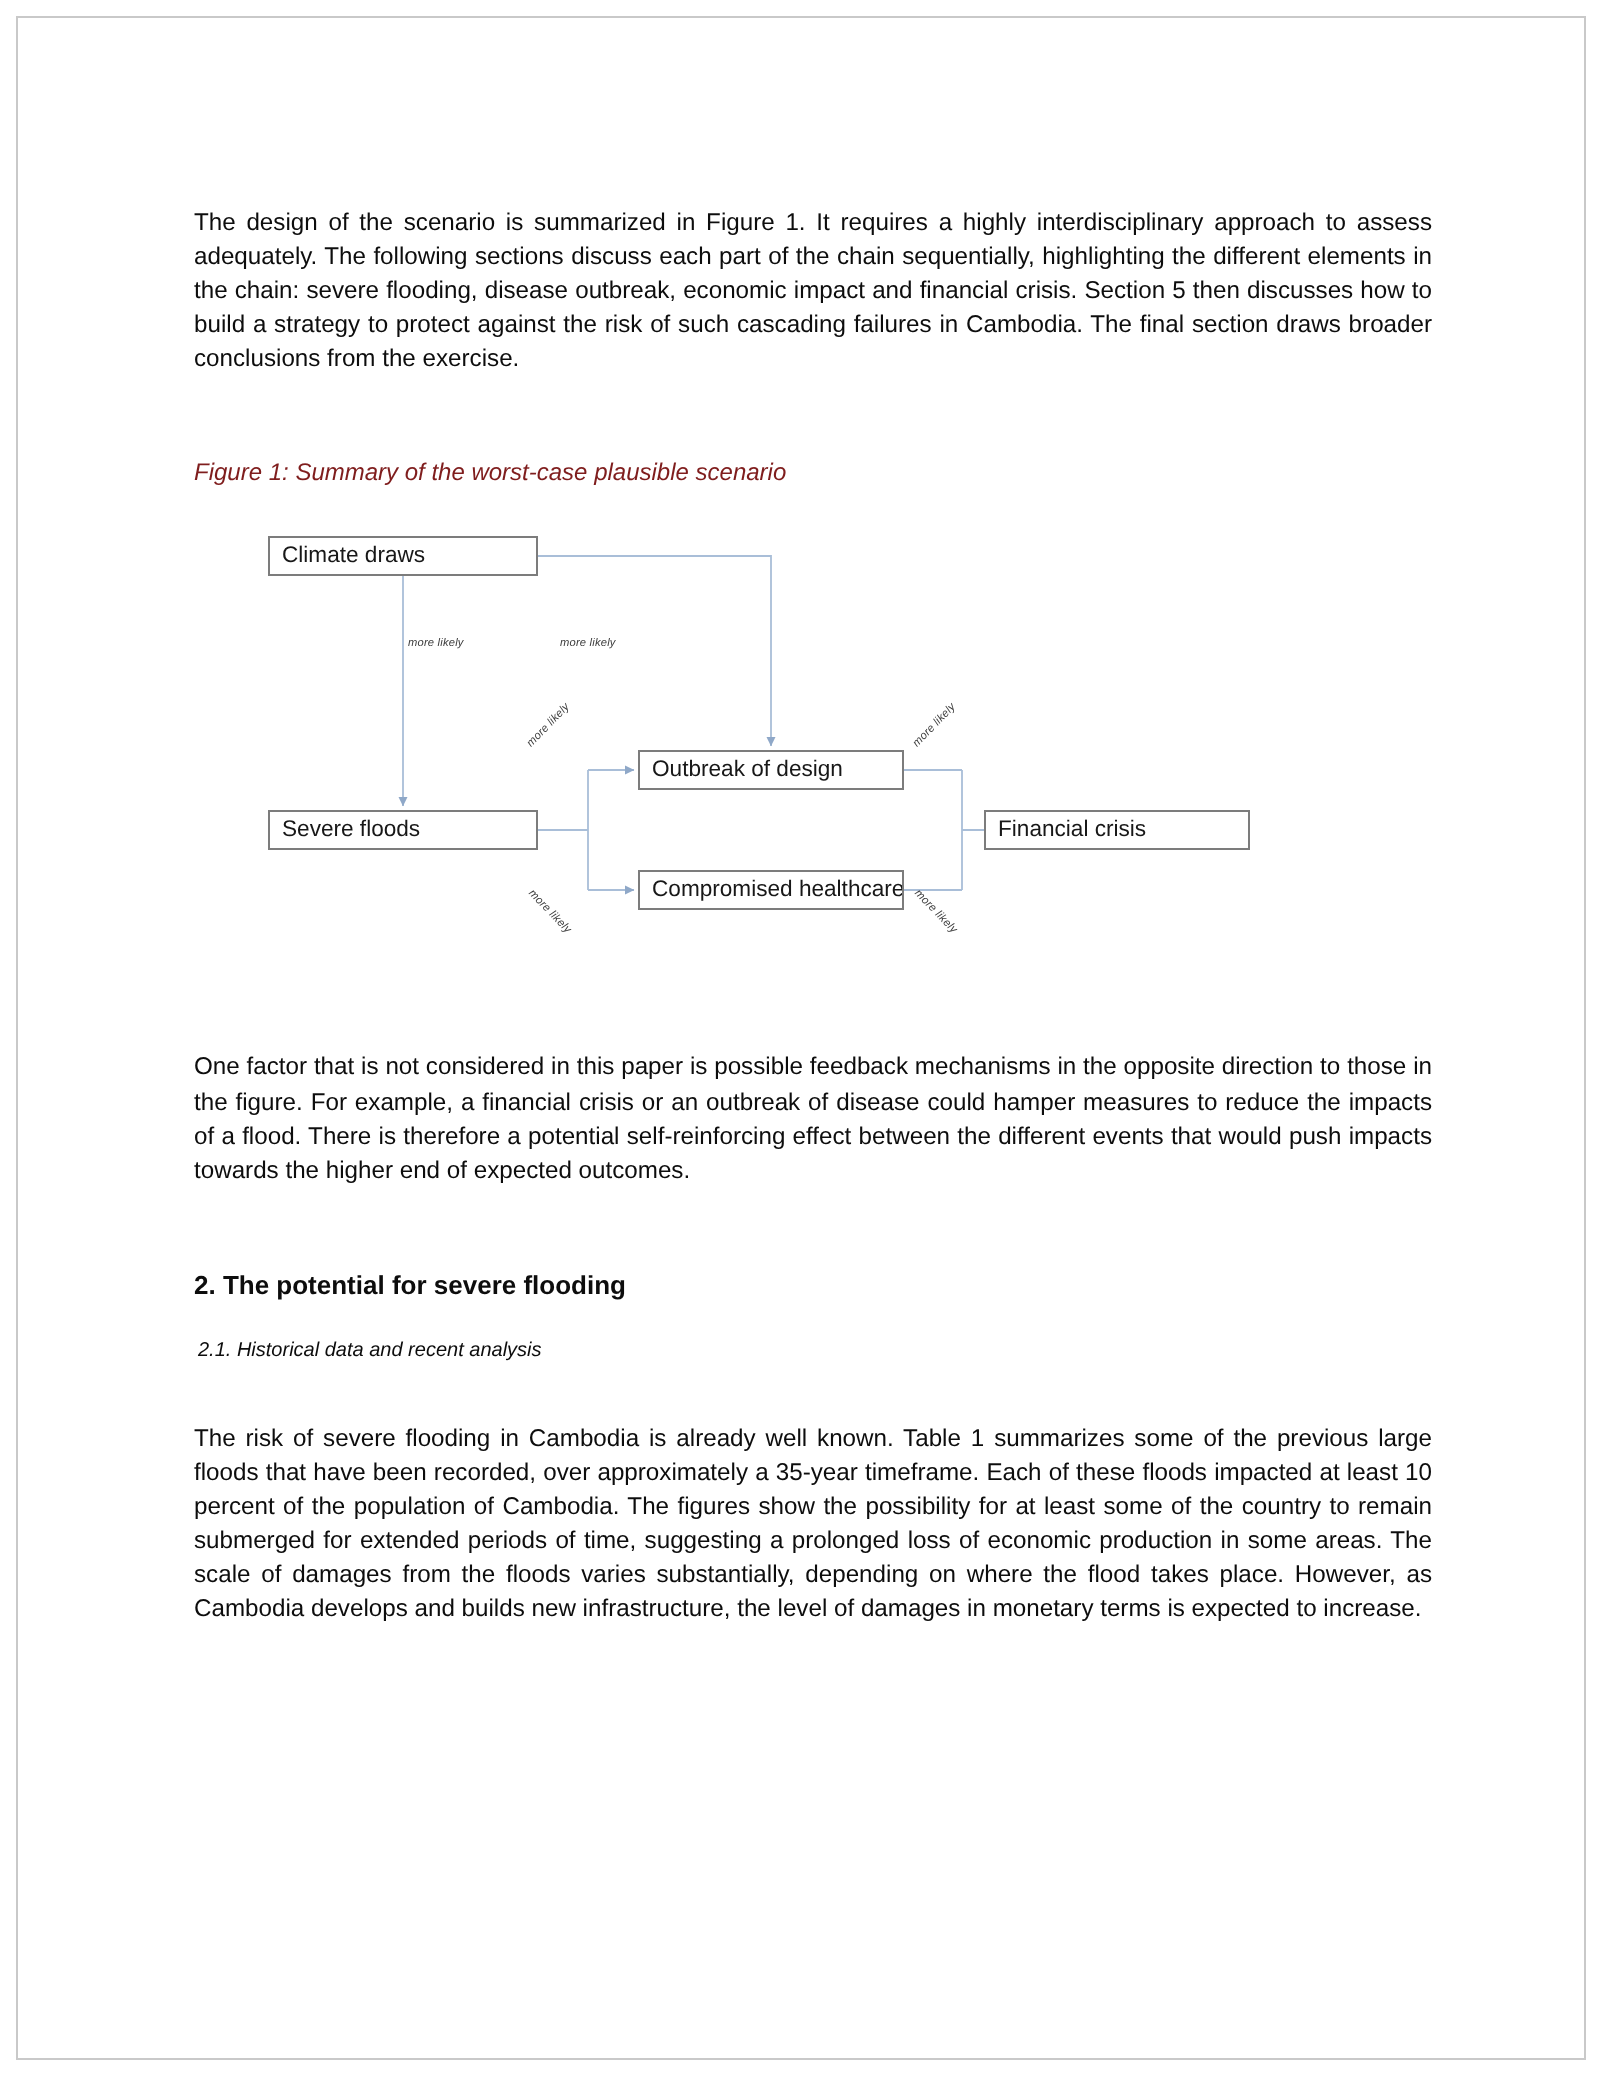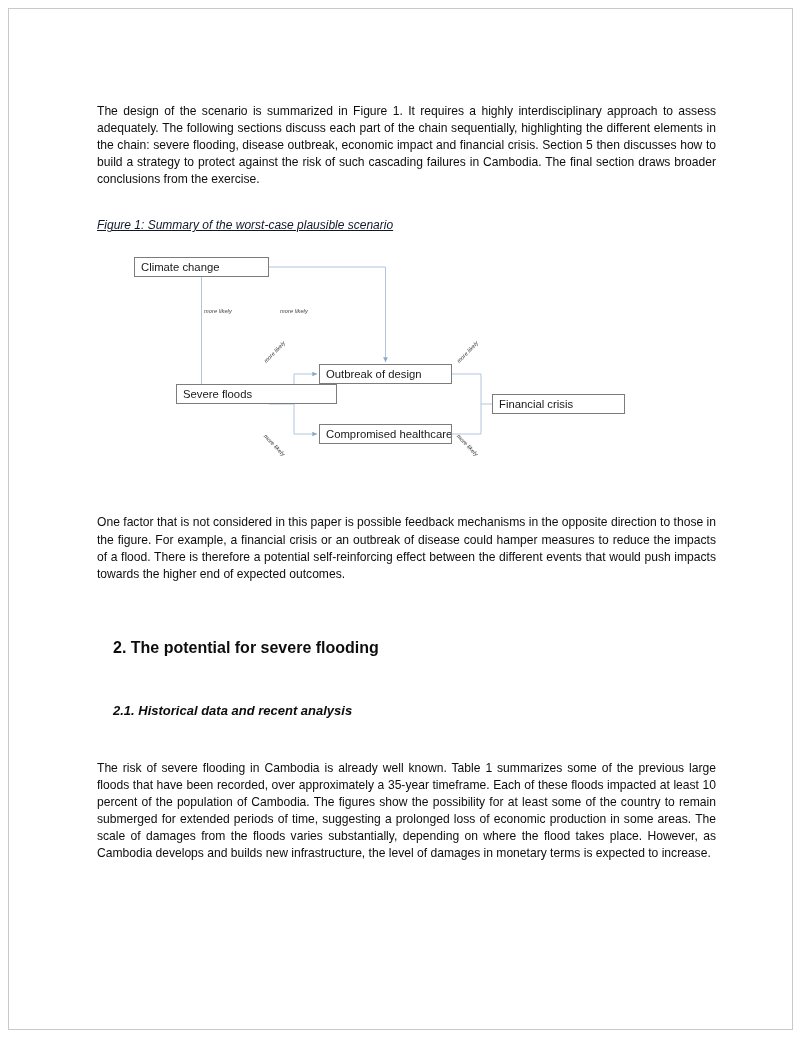--- a/index.html
+++ b/index.html
@@ -33,26 +33,25 @@
   p.body {
     margin: 12px 0 0 0;
     font-size: 12.1px;
     line-height: 17.1px;
     text-align: justify;
     text-justify: inter-word;
     color: #0d0d0d;
     hyphens: none;
   }
   .fig-caption {
-    margin-top: 29px;
+    margin-top: 40px;
     font-size: 12px;
     font-style: italic;
-    color: #0f172a;
+    color: #7f1d1d;
     line-height: 16px;
-    text-decoration: underline;
   }
   
   .figure-wrap {
     position: relative;
     width: 619px;
     height: 215px;
     margin-top: 18px;
   }
   .diagram {
     position: absolute;
@@ -69,21 +68,21 @@
     font-size: 11.3px;
     color: #181818;
     line-height: 19px;
     padding-left: 6px;
     height: 20px;
     white-space: nowrap;
     overflow: hidden;
     z-index: 4;
   }
   #node-climate   { left: 37px;  top: 6px;   width: 135px; }
-  #node-floods    { left: 37px;  top: 133px; width: 161px; margin-left: 42px; }
+  #node-floods    { left: 37px;  top: 143px; width: 135px; }
   #node-outbreak  { left: 222px; top: 113px; width: 133px; }
   #node-health    { left: 222px; top: 173px; width: 133px; }
   #node-financial { left: 395px; top: 143px; width: 133px; }
 
   .edge-label {
     position: absolute;
     font-size: 5.6px;
     font-style: italic;
     color: #3c3c3c;
     white-space: nowrap;
@@ -92,30 +91,30 @@
   }
   #lbl-cc-floods  { left: 107px; top: 57px; }
   #lbl-cc-outbr   { left: 183px; top: 57px; }
   #lbl-fl-outbr   { left: 170px; top: 107px; transform: rotate(-46deg); transform-origin: left bottom; }
   #lbl-fl-health  { left: 170px; top: 182px; transform: rotate(46deg); transform-origin: left top; }
   #lbl-outbr-fin  { left: 363px; top: 107px; transform: rotate(-46deg); transform-origin: left bottom; }
   #lbl-health-fin { left: 363px; top: 182px; transform: rotate(46deg); transform-origin: left top; }
 
   
   h2.sec {
-    margin: 16px;
-    font-size: 16px;
+    margin: 0;
+    font-size: 13px;
     font-weight: bold;
     color: #0d0d0d;
     line-height: 17px;
   }
   h3.subsec {
-    margin: 16px;
-    font-size: 13px;
-    font-weight: bold;
+    margin: 2px;
+    font-size: 10px;
+    font-weight: normal;
     font-style: italic;
     color: #0d0d0d;
     line-height: 17px;
   }
   .sp-after-fig  { height: 36px; }
   .sp-before-sec { height: 40px; }
   .sp-sec-sub    { height: 14px; }
   .sp-sub-body   { height: 13px; }
 </style>
 </head>
@@ -147,21 +146,21 @@
           <line x1="197" y1="123" x2="220" y2="123" marker-end="url(#ah)"></line>
           <line x1="197" y1="183" x2="220" y2="183" marker-end="url(#ah)"></line>
 
           <line x1="355" y1="123" x2="384" y2="123"></line>
           <line x1="355" y1="183" x2="384" y2="183"></line>
           <line x1="384" y1="123" x2="384" y2="183"></line>
           <line x1="384" y1="153" x2="407" y2="153" marker-end="url(#ah)"></line>
         </g>
       </svg>
 
-      <div class="node" id="node-climate">Climate change</div>
+      <div class="node" id="node-climate">Climate draws</div>
       <div class="node" id="node-floods">Severe floods</div>
       <div class="node" id="node-outbreak">Outbreak of design</div>
       <div class="node" id="node-health">Compromised healthcare</div>
       <div class="node" id="node-financial">Financial crisis</div>
 
       <div class="edge-label" id="lbl-cc-floods">more likely</div>
       <div class="edge-label" id="lbl-cc-outbr">more likely</div>
       <div class="edge-label" id="lbl-fl-outbr">more likely</div>
       <div class="edge-label" id="lbl-fl-health">more likely</div>
       <div class="edge-label" id="lbl-outbr-fin">more likely</div>

